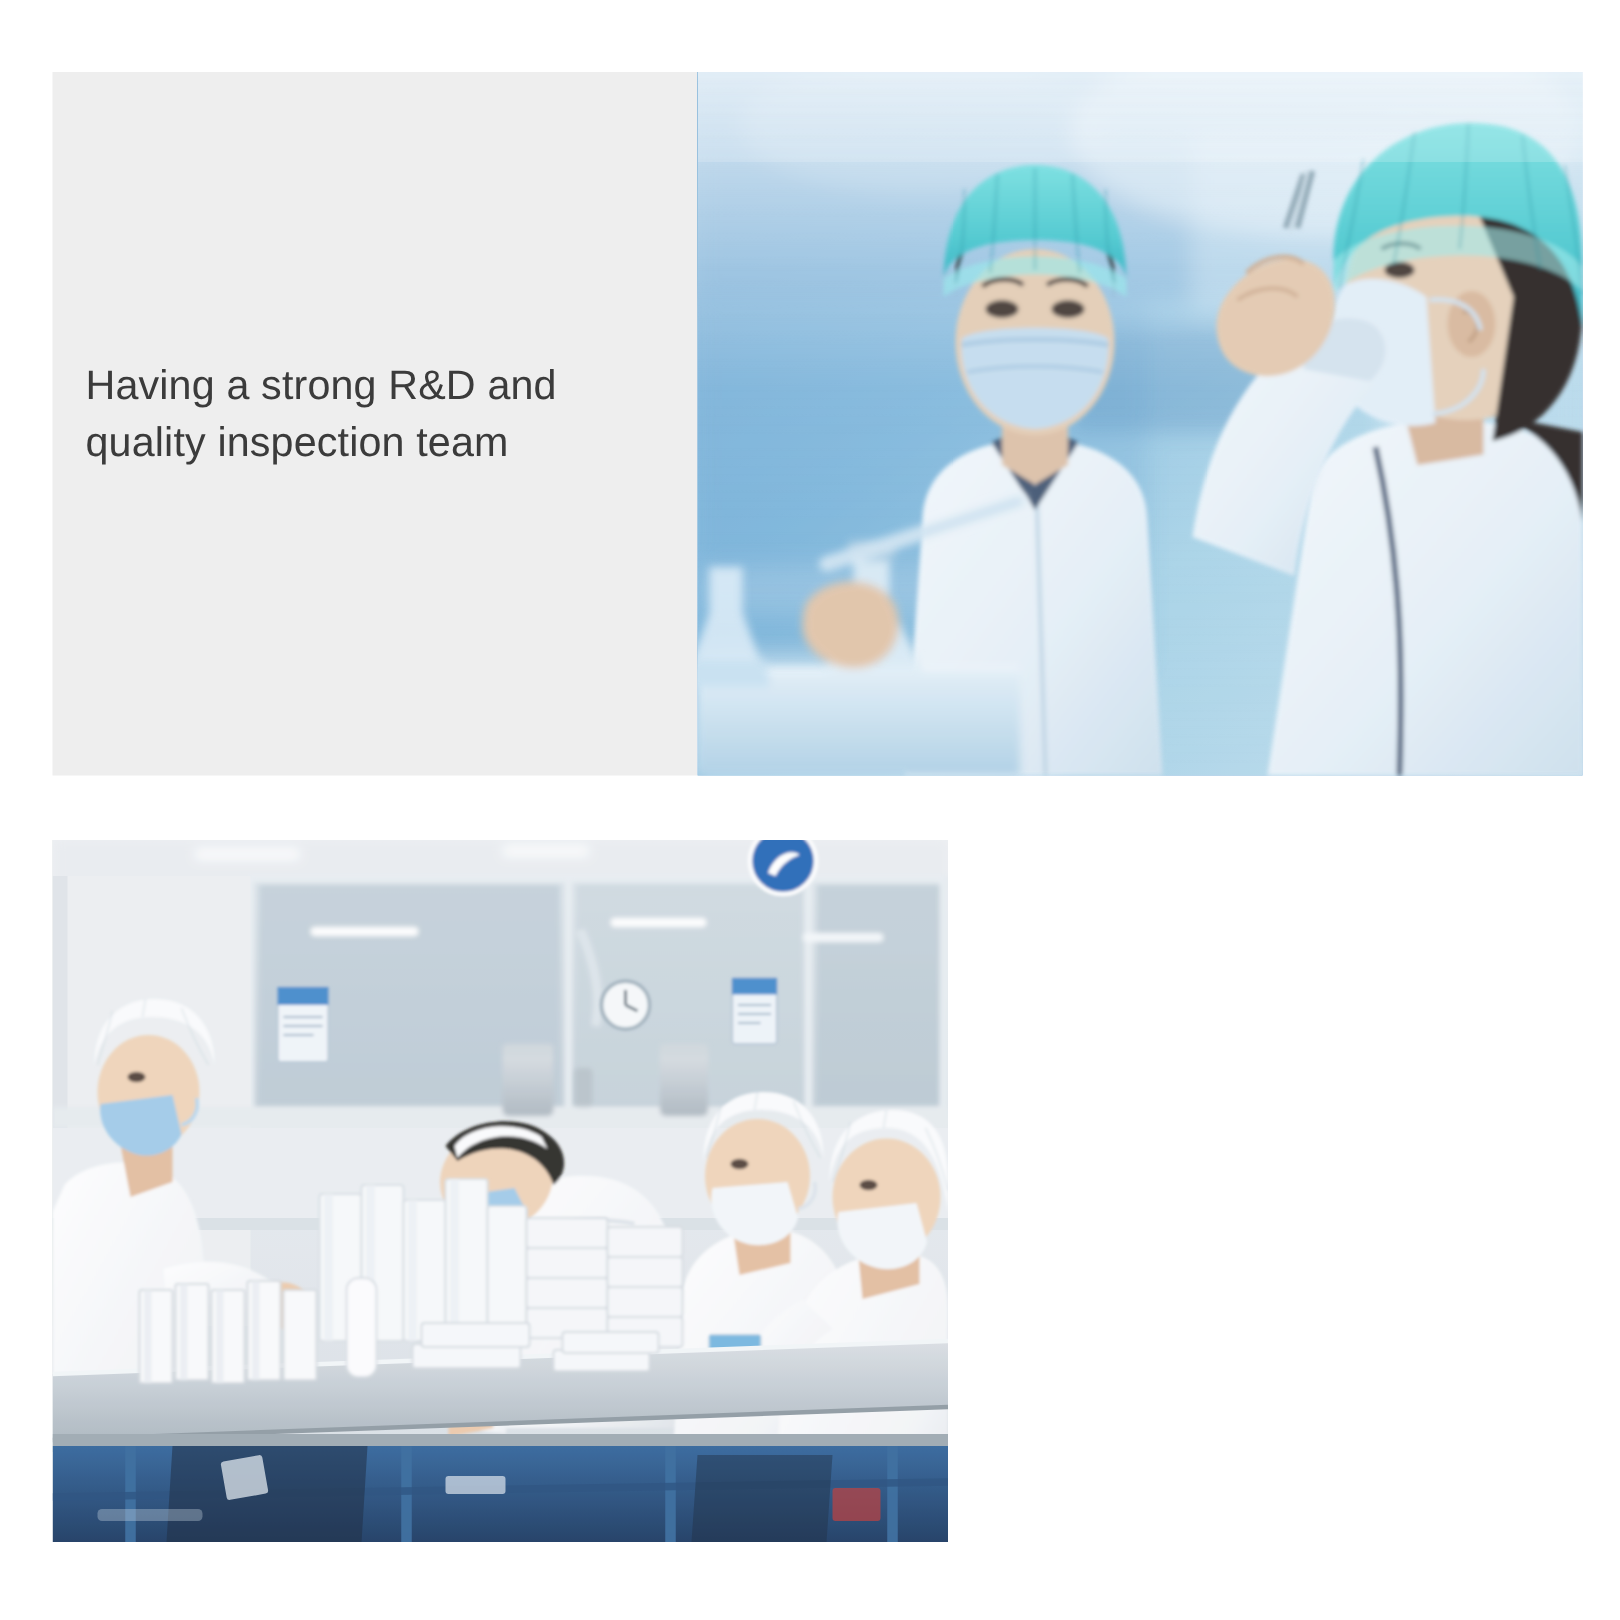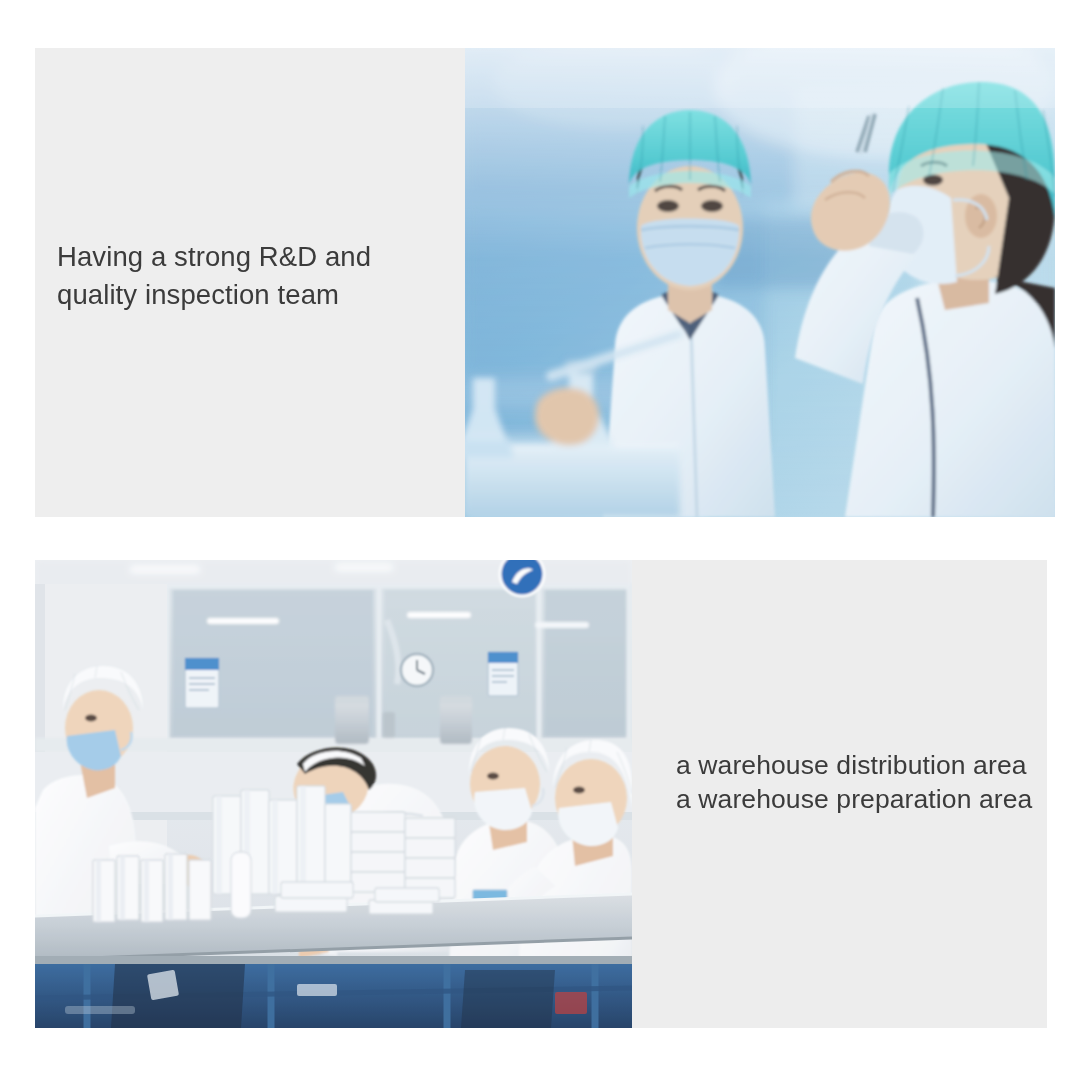--- a/index.html
+++ b/index.html
@@ -521,19 +521,15 @@
           <rect x="114" y="412" width="28" height="26" rx="2" fill="#dfe7ee" opacity="0.75" transform="rotate(-10 128 425)"></rect>
           <rect x="262" y="424" width="40" height="12" rx="2" fill="#dbe4ec" opacity="0.7"></rect>
           <rect x="520" y="432" width="32" height="22" rx="2" fill="#b23030" opacity="0.75"></rect>
           <rect x="30" y="446" width="70" height="8" rx="3" fill="#c9d6e2" opacity="0.35"></rect>
         </g>
 
         <rect x="0" y="0" width="597" height="468" fill="#eaf0f4" opacity="0.10"></rect>
       </svg>
     </div>
 
-    <div class="panel-bottom-caption">
-      <div class="caption-text-bottom">a warehouse distribution area
-a warehouse preparation area</div>
-    </div>
   </div>
 
 </div>
 
 </body></html>

